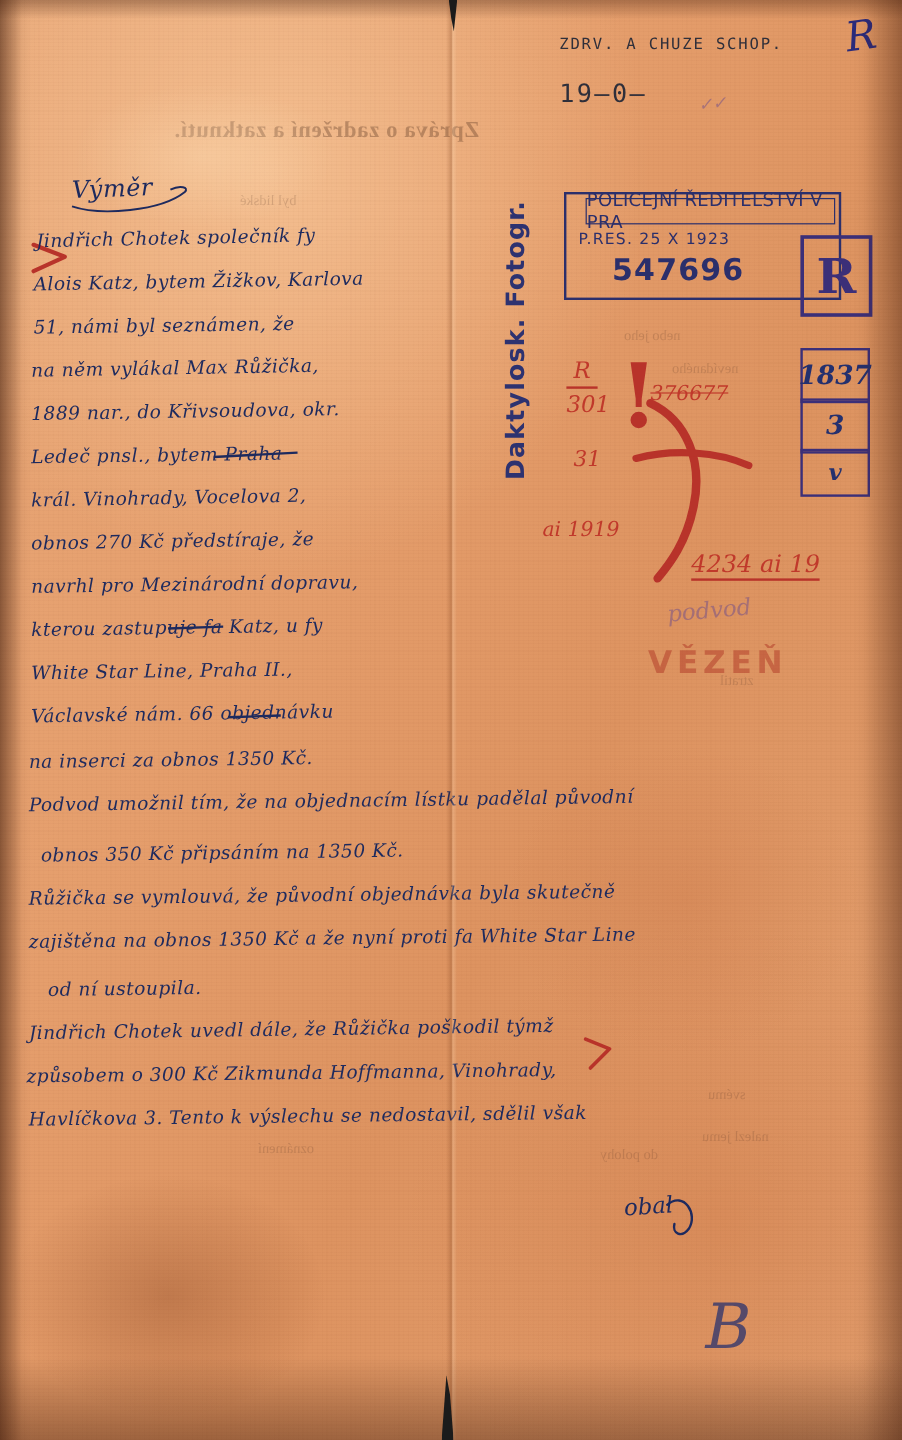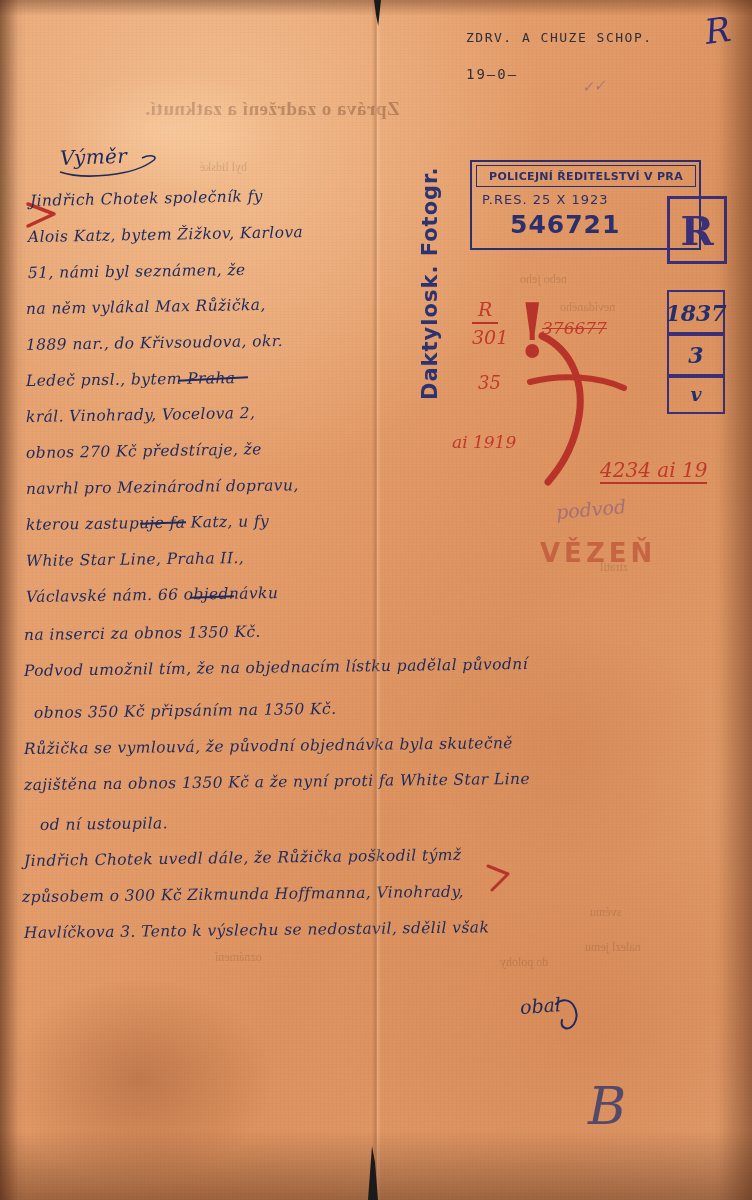--- a/index.html
+++ b/index.html
@@ -173,55 +173,55 @@
   <div class="ghost" style="left:500px; top:955px; font-size:12px;">do polohy</div>
   <div class="ghost" style="left:215px; top:950px; font-size:12px;">oznámení</div>
 
   <div class="paper-grain"></div>
 
   <div class="stain" style="left:60px; top:70px; width:220px; height:120px; background:radial-gradient(ellipse at center, rgba(255,225,185,0.35), rgba(255,225,185,0) 70%);"></div>
   <div class="stain" style="left:420px; top:620px; width:300px; height:260px; background:radial-gradient(ellipse at center, rgba(190,100,55,0.22), rgba(190,100,55,0) 70%);"></div>
   <div class="stain" style="left:10px; top:980px; width:260px; height:200px; background:radial-gradient(ellipse at center, rgba(120,55,25,0.30), rgba(120,55,25,0) 72%);"></div>
 
   <div class="stamp-hdr" style="left:466px; top:30px; font-size:13px;">ZDRV. A CHUZE SCHOP.</div>
-  <div class="stamp-hdr" style="left:466px; top:66px; font-size:14px; letter-spacing:2px;">19—0—</div>
+  <div class="stamp-hdr" style="left:466px; top:66px; font-size:21px; letter-spacing:2px;">19—0—</div>
 
   <div class="hw hw-sig" style="left:705px; top:12px; font-size:34px; color:#2a2a7a; transform:rotate(-8deg);">R</div>
 
   <div class="purple-ink" style="left:582px; top:78px; font-size:14px; transform:rotate(-6deg);">✓✓</div>
 
   <div class="stamp-box" style="left:470px; top:160px; width:227px; height:86px;">
-    <div style="position:absolute; left:4px; top:3px; right:3px; height:20px; border:1.5px solid #2b2f6b; font-family:'DejaVu Sans', sans-serif; font-size:11px; letter-spacing:.3px; display:flex; align-items:center; justify-content:center;font-weight:bold;">POLICEJNÍ ŘEDITELSTVÍ V PRA</div>
+    <div style="position:absolute; left:16px; top:3px; right:3px; height:20px; border:1.5px solid #2b2f6b; font-family:'DejaVu Sans', sans-serif; font-size:15px; letter-spacing:.3px; display:flex; align-items:center; justify-content:center;">POLICEJNÍ ŘEDITELSTVÍ V PRA</div>
     <div style="position:absolute; left:10px; top:30px; font-family:'DejaVu Sans', sans-serif; font-size:13px; letter-spacing:1px;">P.RES. 25 X 1923</div>
-    <div style="position:absolute; left:38px; top:48px; font-family:'DejaVu Sans', sans-serif; font-size:25px; font-weight:bold; letter-spacing:1px;">546721</div>
+    <div style="position:absolute; left:38px; top:48px; font-family:'DejaVu Sans', sans-serif; font-size:25px; font-weight:bold; letter-spacing:1px;">547696</div>
   </div>
 
   <div class="r-box" style="left:667px; top:196px; width:54px; height:62px; font-size:40px; border-width:3px;">R</div>
   <div class="r-box" style="left:667px; top:290px; width:54px; height:42px; font-size:22px; font-style:italic; border-width:2px; color:#24306e;">1837</div>
   <div class="r-box" style="left:667px; top:332px; width:54px; height:42px; font-size:22px; font-style:italic; border-width:2px; color:#24306e;">3</div>
   <div class="r-box" style="left:667px; top:374px; width:54px; height:36px; font-size:19px; font-style:italic; border-width:2px; color:#24306e;">v</div>
 
   <div class="vertical-stamp" style="left:418px; top:400px; font-size:21px;">Daktylosk. Fotogr.</div>
 
   <div class="red-ink" style="left:478px; top:298px; font-size:19px;">R</div>
   <div style="position:absolute; left:472px; top:322px; width:26px; height:2px; background:#b8332a;"></div>
   <div class="red-ink" style="left:472px; top:326px; font-size:19px;">301</div>
-  <div class="red-ink" style="left:478px; top:372px; font-size:18px;">35</div>
+  <div class="red-ink" style="left:478px; top:372px; font-size:18px;">31</div>
   <div class="red-ink" style="left:452px; top:432px; font-size:17px;">ai 1919</div>
 
   <div class="red-big" style="position:absolute; left:516px; top:294px; font-size:74px; font-weight:bold; line-height:1;">!</div>
 
   <div class="red-ink" style="left:542px; top:318px; font-size:17px; text-decoration:line-through;">376677</div>
 
   <svg style="position:absolute; left:520px; top:330px;" width="140" height="160" viewBox="0 0 140 160">
     <path d="M22,6 C52,20 66,54 58,92 C52,122 38,140 28,152" stroke="#b8332a" stroke-width="7" fill="none" stroke-linecap="round"></path>
     <path d="M10,52 C40,44 78,46 104,58" stroke="#b8332a" stroke-width="6" fill="none" stroke-linecap="round"></path>
   </svg>
 
-  <div class="red-ink" style="left:600px; top:458px; font-size:20px; border-bottom:2px solid #b8332a;">4234 ai 19</div>
+  <div class="red-ink" style="left:576px; top:458px; font-size:20px; border-bottom:2px solid #b8332a;">4234 ai 19</div>
 
   <div class="purple-ink" style="left:556px; top:498px; font-size:19px; transform:rotate(-5deg);">podvod</div>
 
   <div class="vezen" style="left:540px; top:538px;">VĚZEŇ</div>
 
   <svg style="position:absolute; left:24px; top:196px;" width="40" height="40" viewBox="0 0 40 40">
     <path d="M4,8 L30,18 L4,30" stroke="#b8332a" stroke-width="3.5" fill="none" stroke-linecap="round" stroke-linejoin="round"></path>
   </svg>
   <svg style="position:absolute; left:484px; top:862px;" width="34" height="34" viewBox="0 0 34 34">
     <path d="M4,4 L24,12 L8,28" stroke="#b8332a" stroke-width="3" fill="none" stroke-linecap="round" stroke-linejoin="round"></path>

